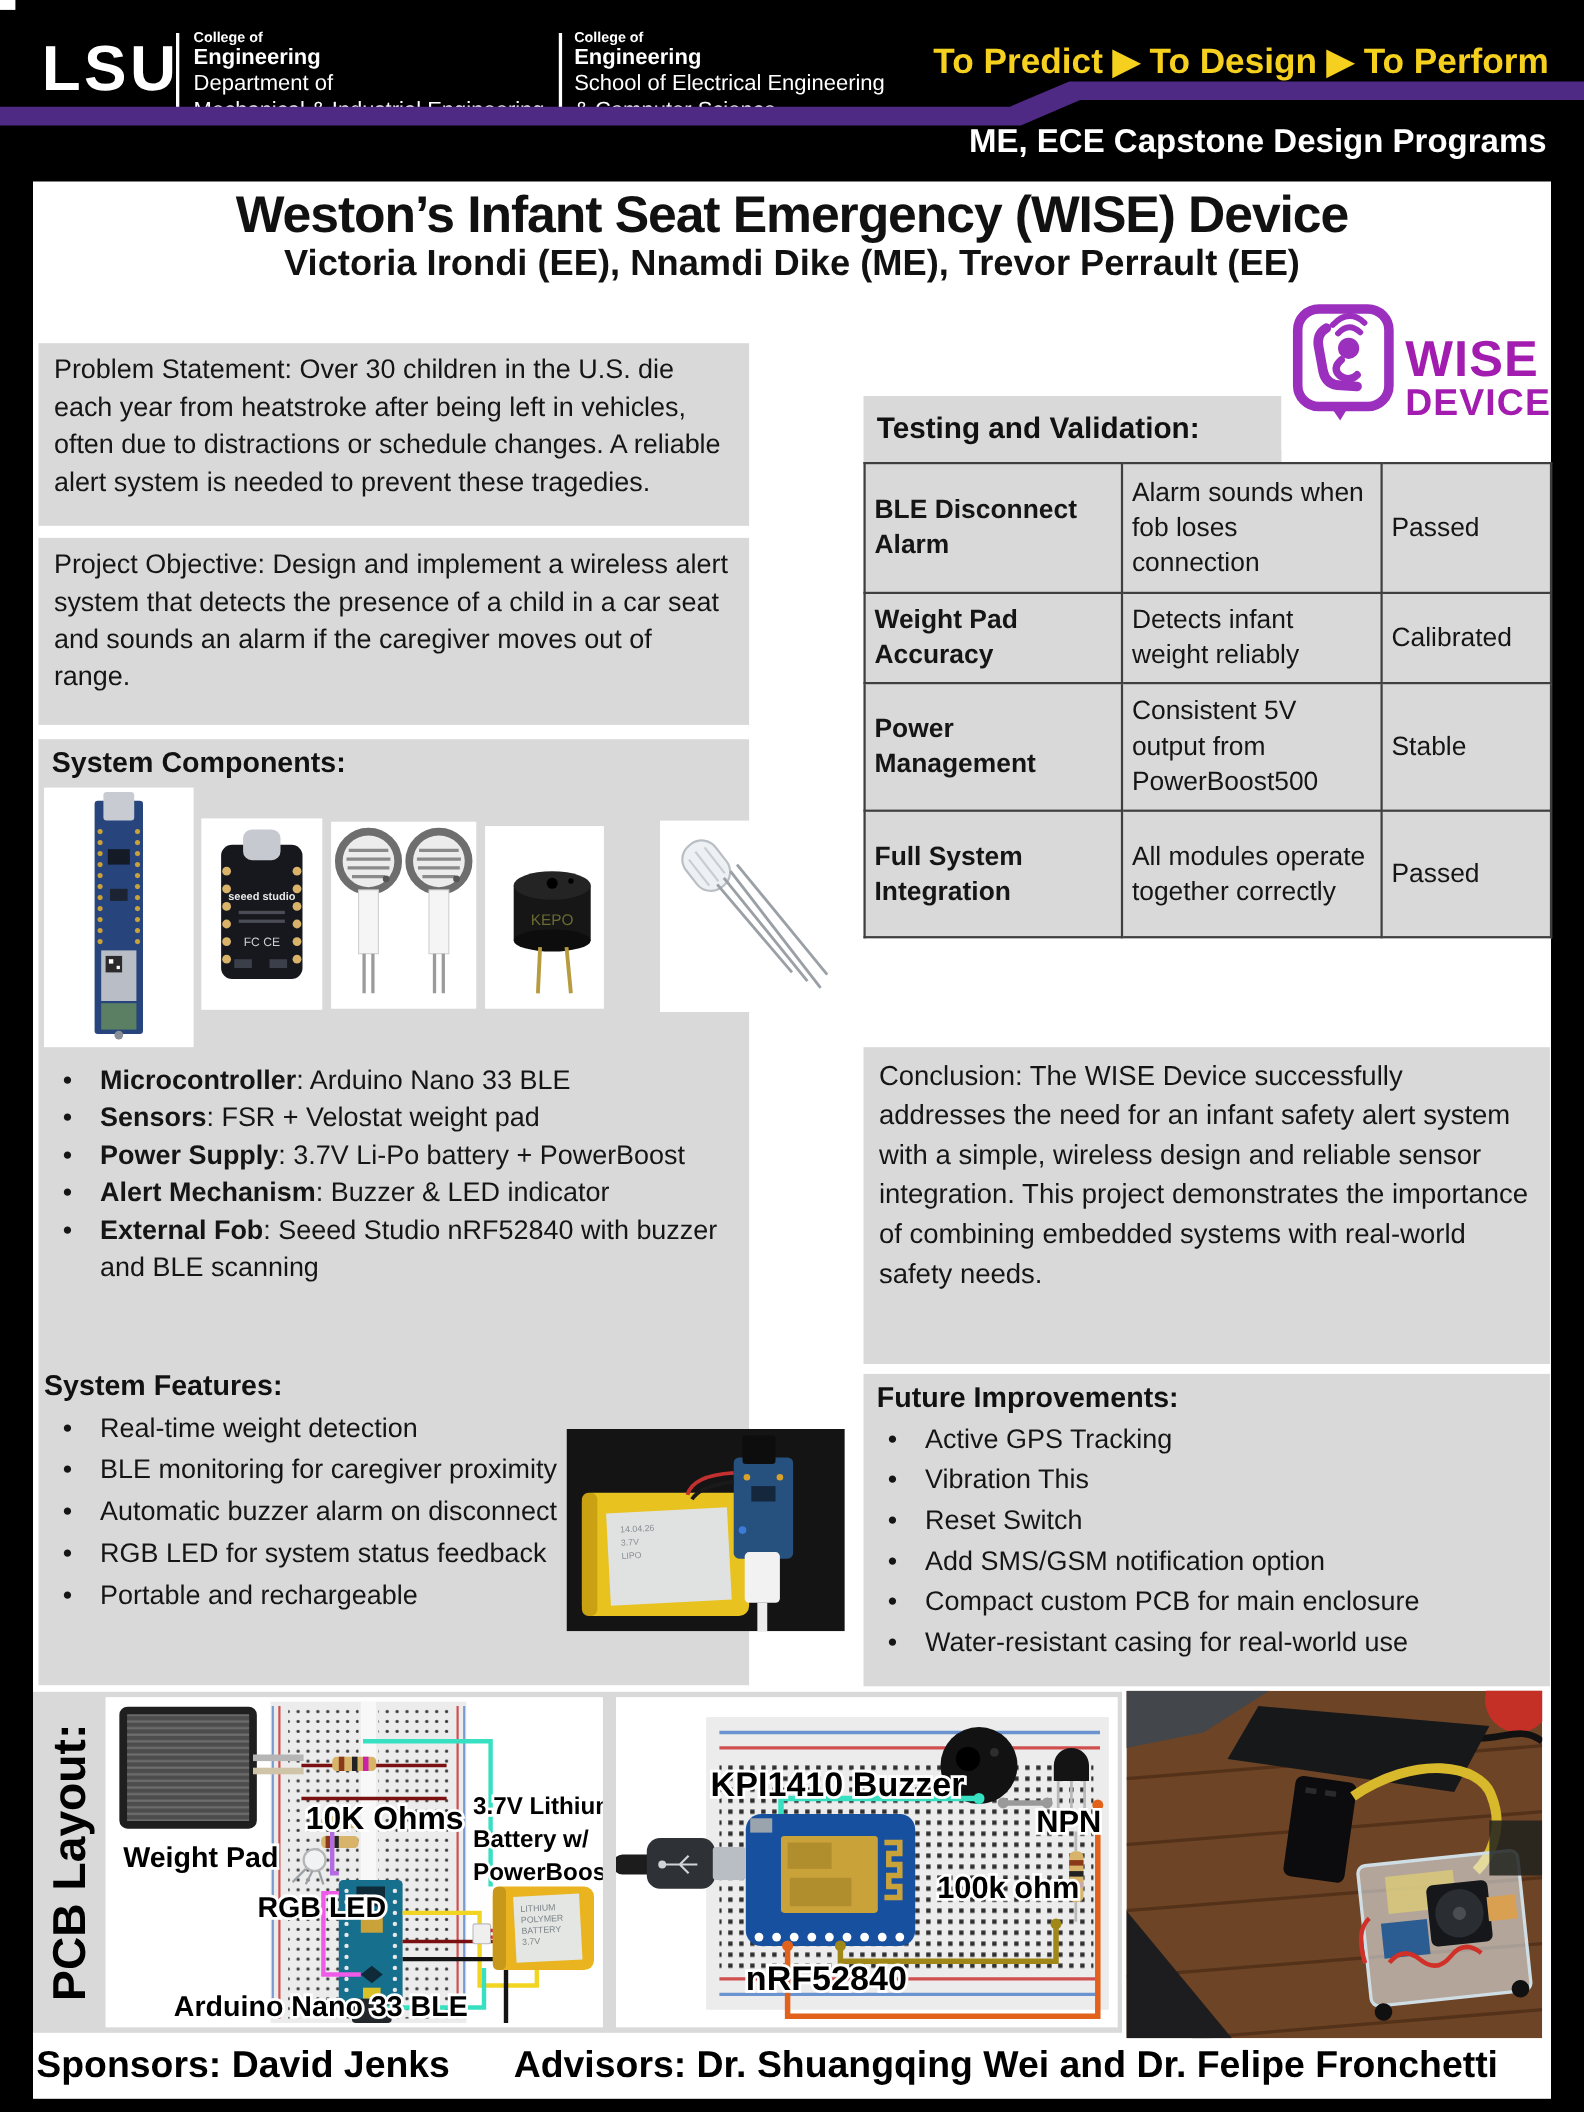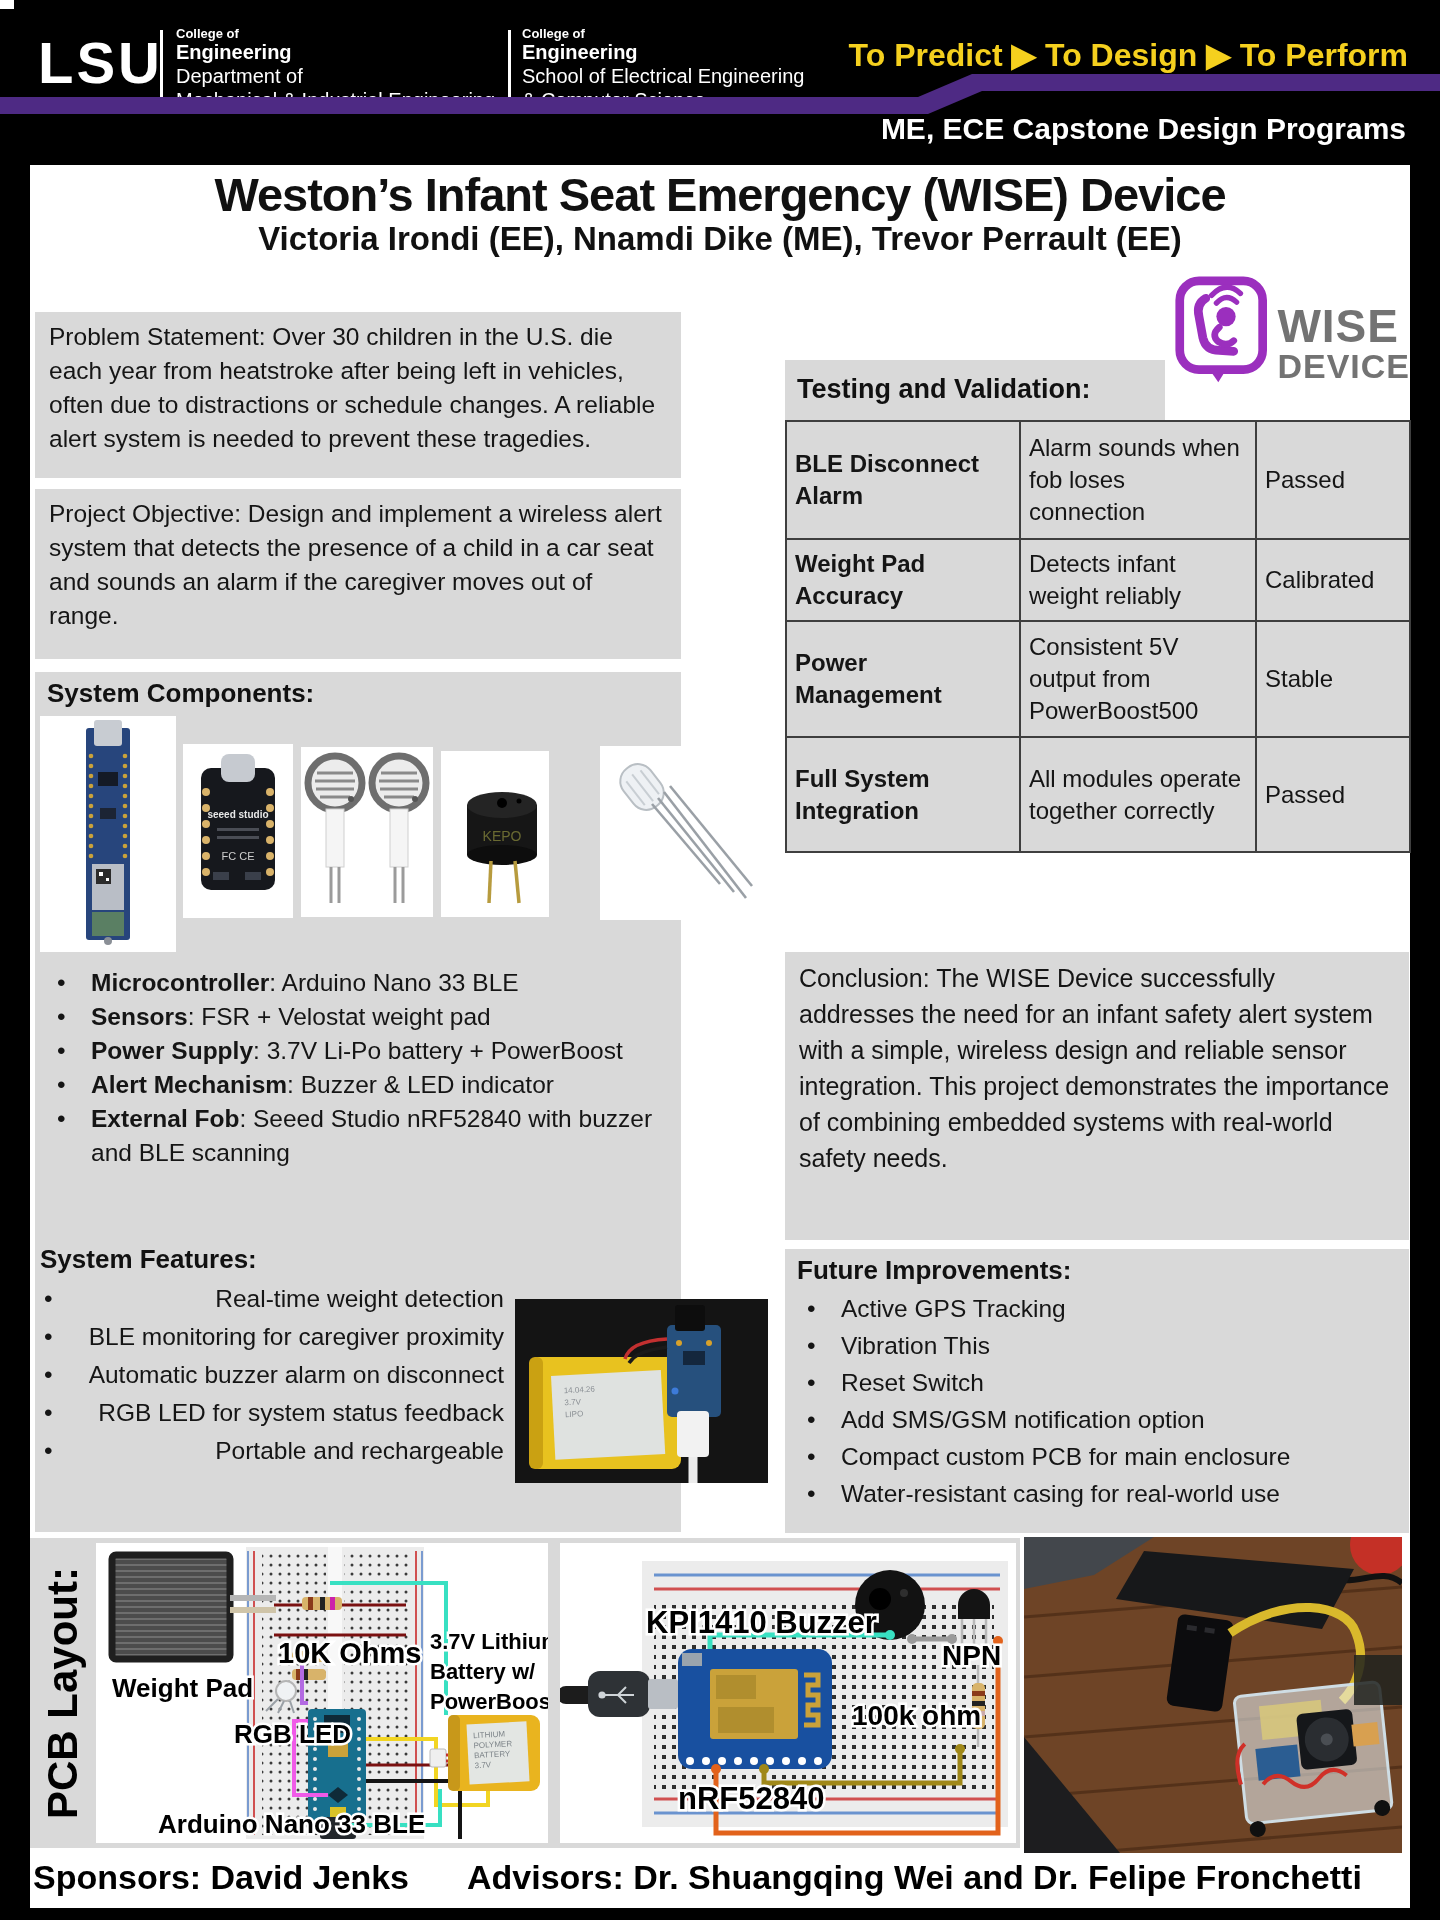--- a/index.html
+++ b/index.html
@@ -213,21 +213,21 @@
 
   <ul class="abs blist" style="left:47px;top:966px;width:626px;">
     <li><b>Microcontroller</b><span>: Arduino Nano 33 BLE</span></li>
     <li><b>Sensors</b><span>: FSR + Velostat weight pad</span></li>
     <li><b>Power Supply</b><span>: 3.7V Li-Po battery + PowerBoost</span></li>
     <li><b>Alert Mechanism</b><span>: Buzzer &amp; LED indicator</span></li>
     <li><b>External Fob</b><span>: Seeed Studio nRF52840 with buzzer and BLE scanning</span></li>
   </ul>
 
   <div class="abs sec-h" style="left:40px;top:1244px;">System Features:</div>
-  <ul class="abs blist" style="left:34px;top:1282px;width:470px;text-align:right;">
+  <ul class="abs blist" style="left:47px;top:1282px;width:470px;">
     <li style="margin-bottom:4px;">Real-time weight detection</li>
     <li style="margin-bottom:4px;">BLE monitoring for caregiver proximity</li>
     <li style="margin-bottom:4px;">Automatic buzzer alarm on disconnect</li>
     <li style="margin-bottom:4px;">RGB LED for system status feedback</li>
     <li style="margin-bottom:4px;">Portable and rechargeable</li>
   </ul>
 
   <div class="abs" style="left:515px;top:1299px;width:253px;height:184px;">
     <svg width="253" height="184" viewBox="0 0 253 184">
       <rect width="253" height="184" fill="#141414"></rect>
@@ -260,21 +260,21 @@
   <div class="abs logo-box">
     <svg width="100" height="124" viewBox="0 0 100 124" style="margin-left:8px;">
       <rect x="7" y="8" width="86" height="92" rx="20" fill="none" stroke="#9b2fbe" stroke-width="9"></rect>
       <path d="M38 100 l9 13 l8 -13 z" fill="#9b2fbe"></path>
       <path d="M34 26 c-7 4 -9 11 -7 19 l4 22 c2 9 8 13 17 13 l15 1" stroke="#9b2fbe" stroke-width="9" fill="none" stroke-linecap="round"></path>
       <circle cx="55" cy="45" r="10" fill="#9b2fbe"></circle>
       <path d="M48 56 q-9 8 -1 15 q9 6 16 -1" stroke="#9b2fbe" stroke-width="7" fill="none" stroke-linecap="round"></path>
       <path d="M45 31 q10 -11 21 -1" stroke="#9b2fbe" stroke-width="5.5" fill="none" stroke-linecap="round"></path>
       <path d="M40 23 q15 -16 30 -2" stroke="#9b2fbe" stroke-width="5.5" fill="none" stroke-linecap="round"></path>
     </svg>
-    <div class="logo-text" style="margin-left:8px;color:#737373;margin-top:22px;">
+    <div class="logo-text" style="margin-left:8px;color:#a21caf;margin-top:22px;">
       <div class="w1">WISE</div>
       <div class="w2">DEVICE</div>
     </div>
   </div>
 
   <table class="val abs" style="left:785px;top:420px;width:624px;">
     <colgroup>
         <col style="width:234px;">
         <col style="width:236px;">
         <col style="width:154px;">

